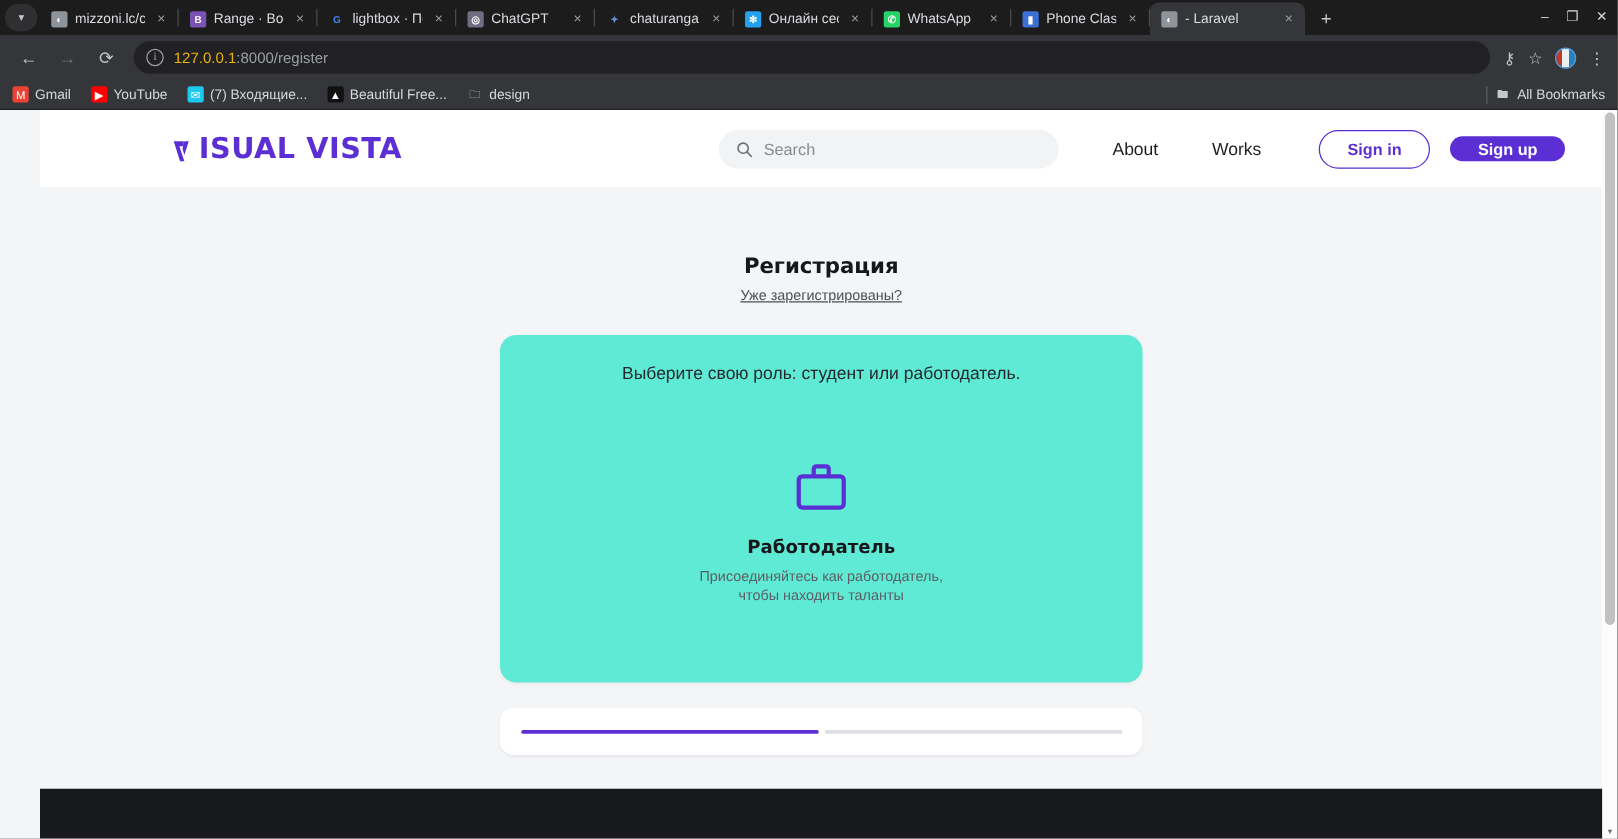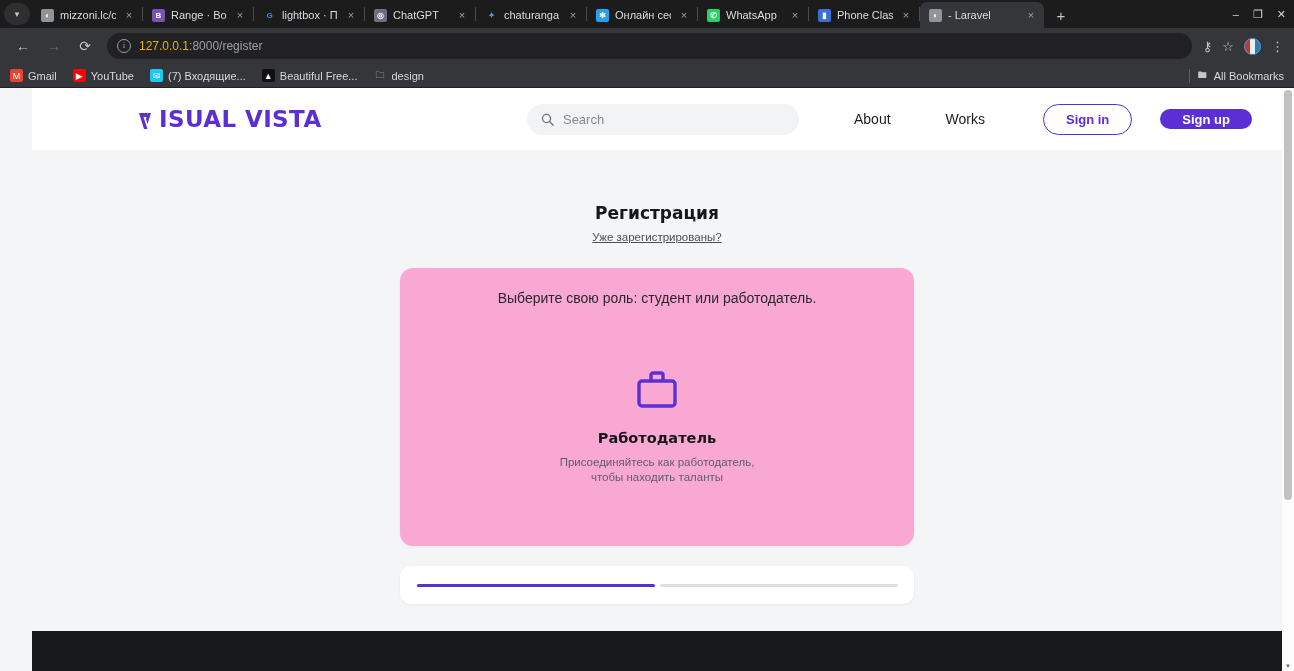--- a/index.html
+++ b/index.html
@@ -135,21 +135,21 @@
   .logo { display: flex; align-items: center; }
   .logo-text {
     font-size: 23px; font-weight: bold; color: #5b2fd4;
     letter-spacing: 0.4px; font-family: "DejaVu Sans", sans-serif;
   }
   .logo-v {
     display: inline-block; width: 20px; height: 18px;
     margin-right: 1px; position: relative; top: 2px;
   }
   .hdr-right {
-    margin-left: auto; display: flex; align-items: center; gap: 12px;
+    margin-left: auto; display: flex; align-items: center; gap: 0;
   }
   .searchbox {
     width: 272px; height: 31px; background: #f2f3f5;
     border-radius: 16px; display: flex; align-items: center;
     gap: 9px; padding: 0 14px;
   }
   .search-ph { font-size: 13px; color: #878a8f; }
   .navlink {
     font-size: 14px; color: #1d1d1f; font-weight: 500;
     margin-left: 43px;
@@ -175,21 +175,21 @@
   .reg-title {
     font-size: 17px; font-weight: bold; color: #16171a;
     font-family: "DejaVu Sans", sans-serif;
   }
   .reg-sub {
     font-size: 11.5px; color: #4d4f54; margin-top: 8px;
     text-decoration: underline;
   }
 
   .card {
-    width: 514px; background: #f9a8d4;
+    width: 514px; background: #5eead4;
     border-radius: 13px; margin-top: 25px;
     padding: 22px 0 0 0; height: 278px;
     box-shadow: 0 1px 3px rgba(20,20,40,0.05);
     display: flex; flex-direction: column; align-items: center;
   }
   .card-prompt {
     font-size: 14px; color: #26282d; font-weight: 400;
   }
   .roles {
     display: flex; width: 100%; margin-top: 62px;

